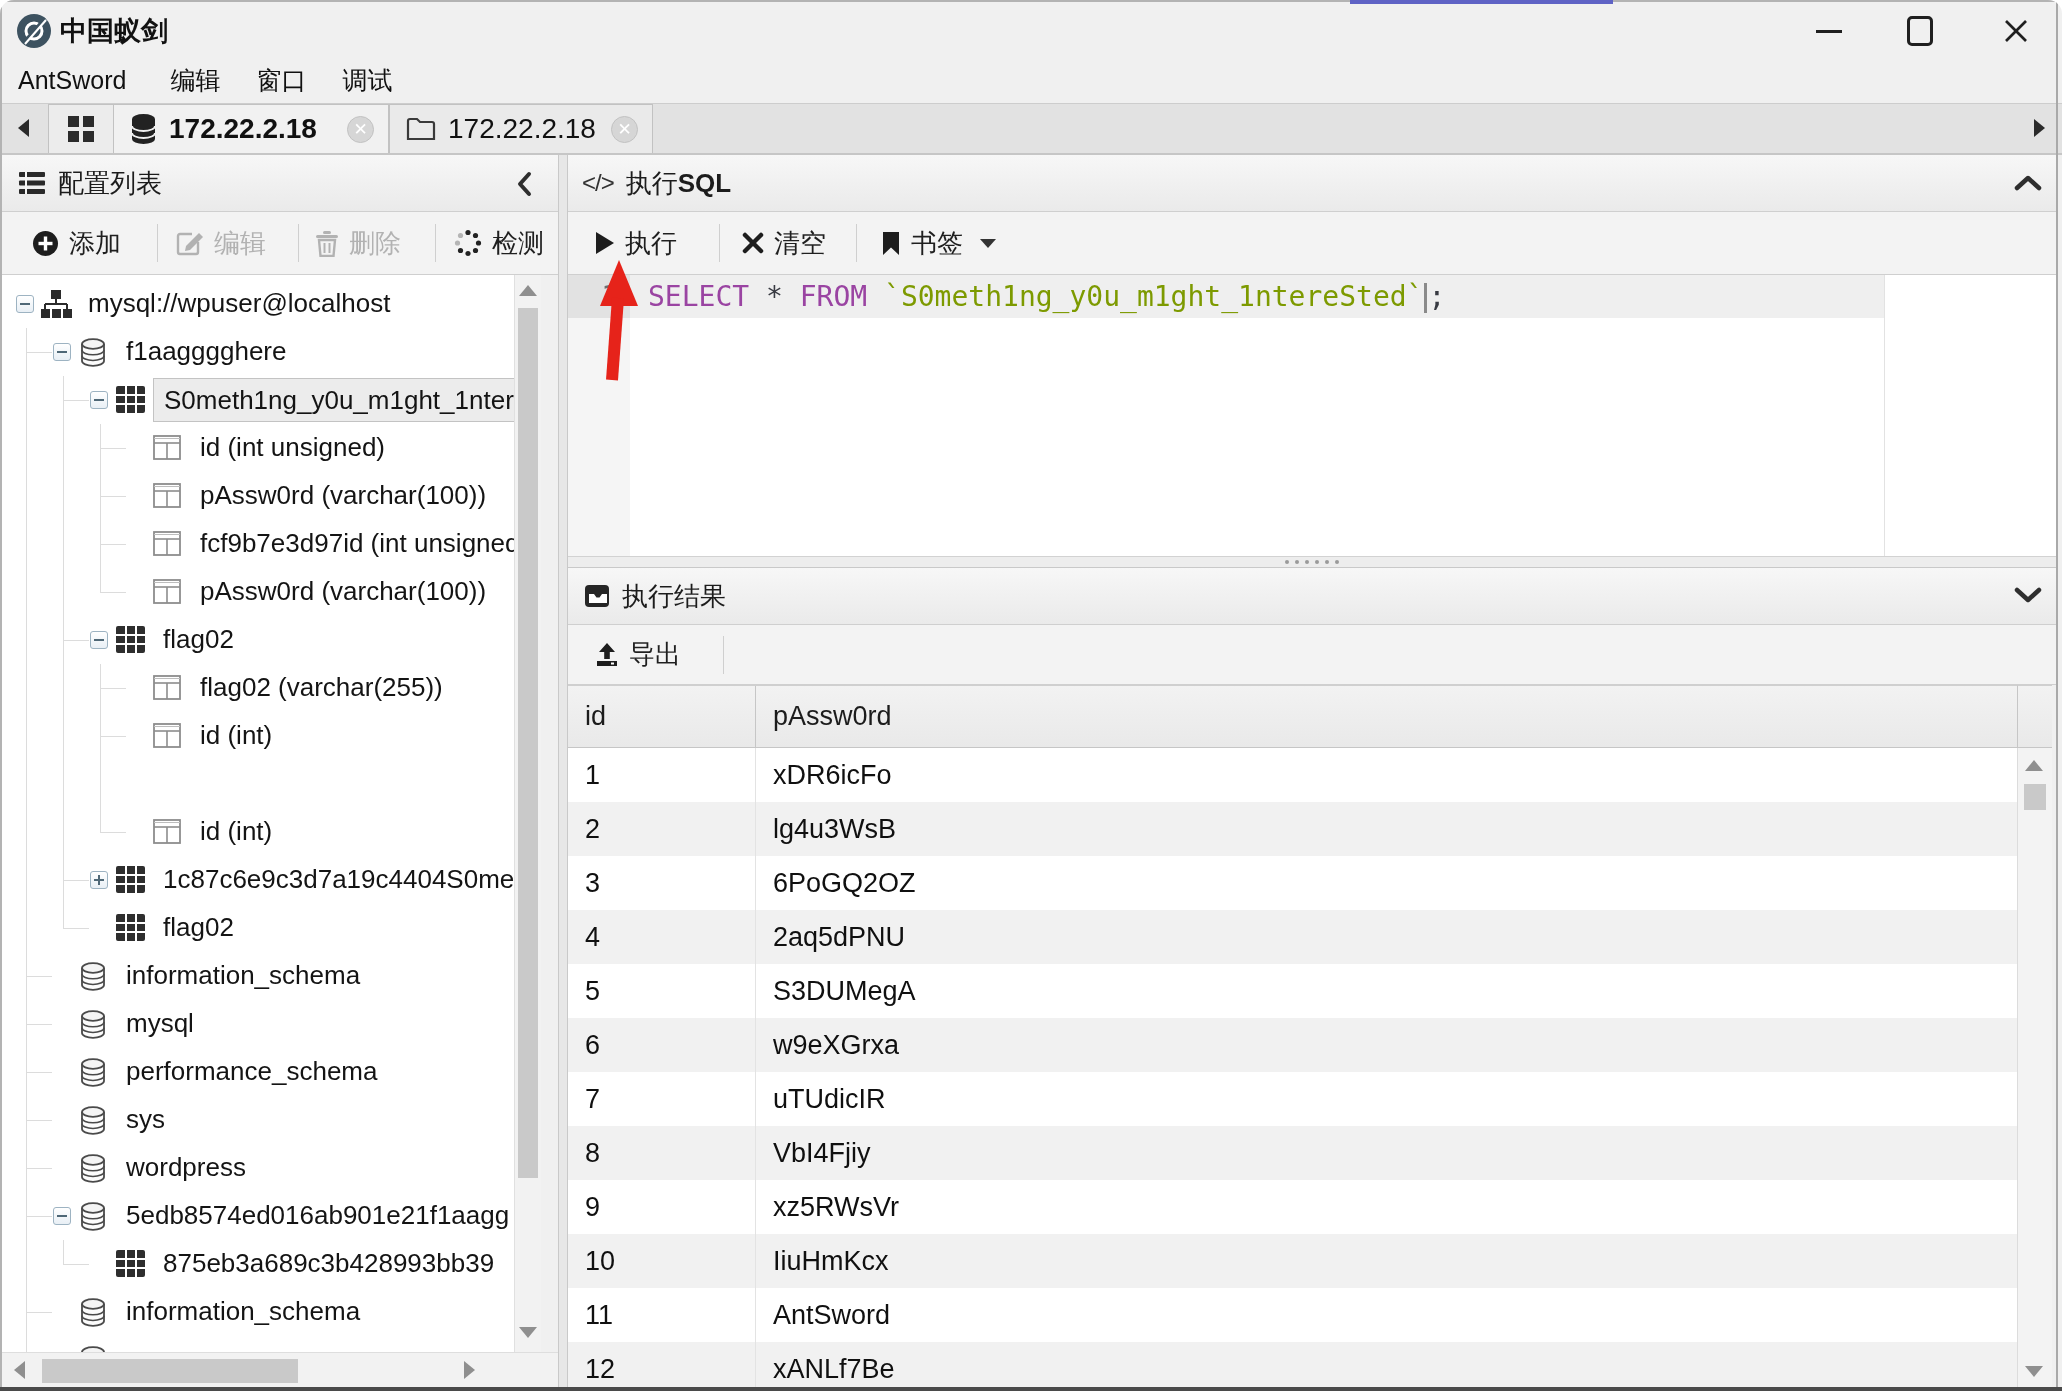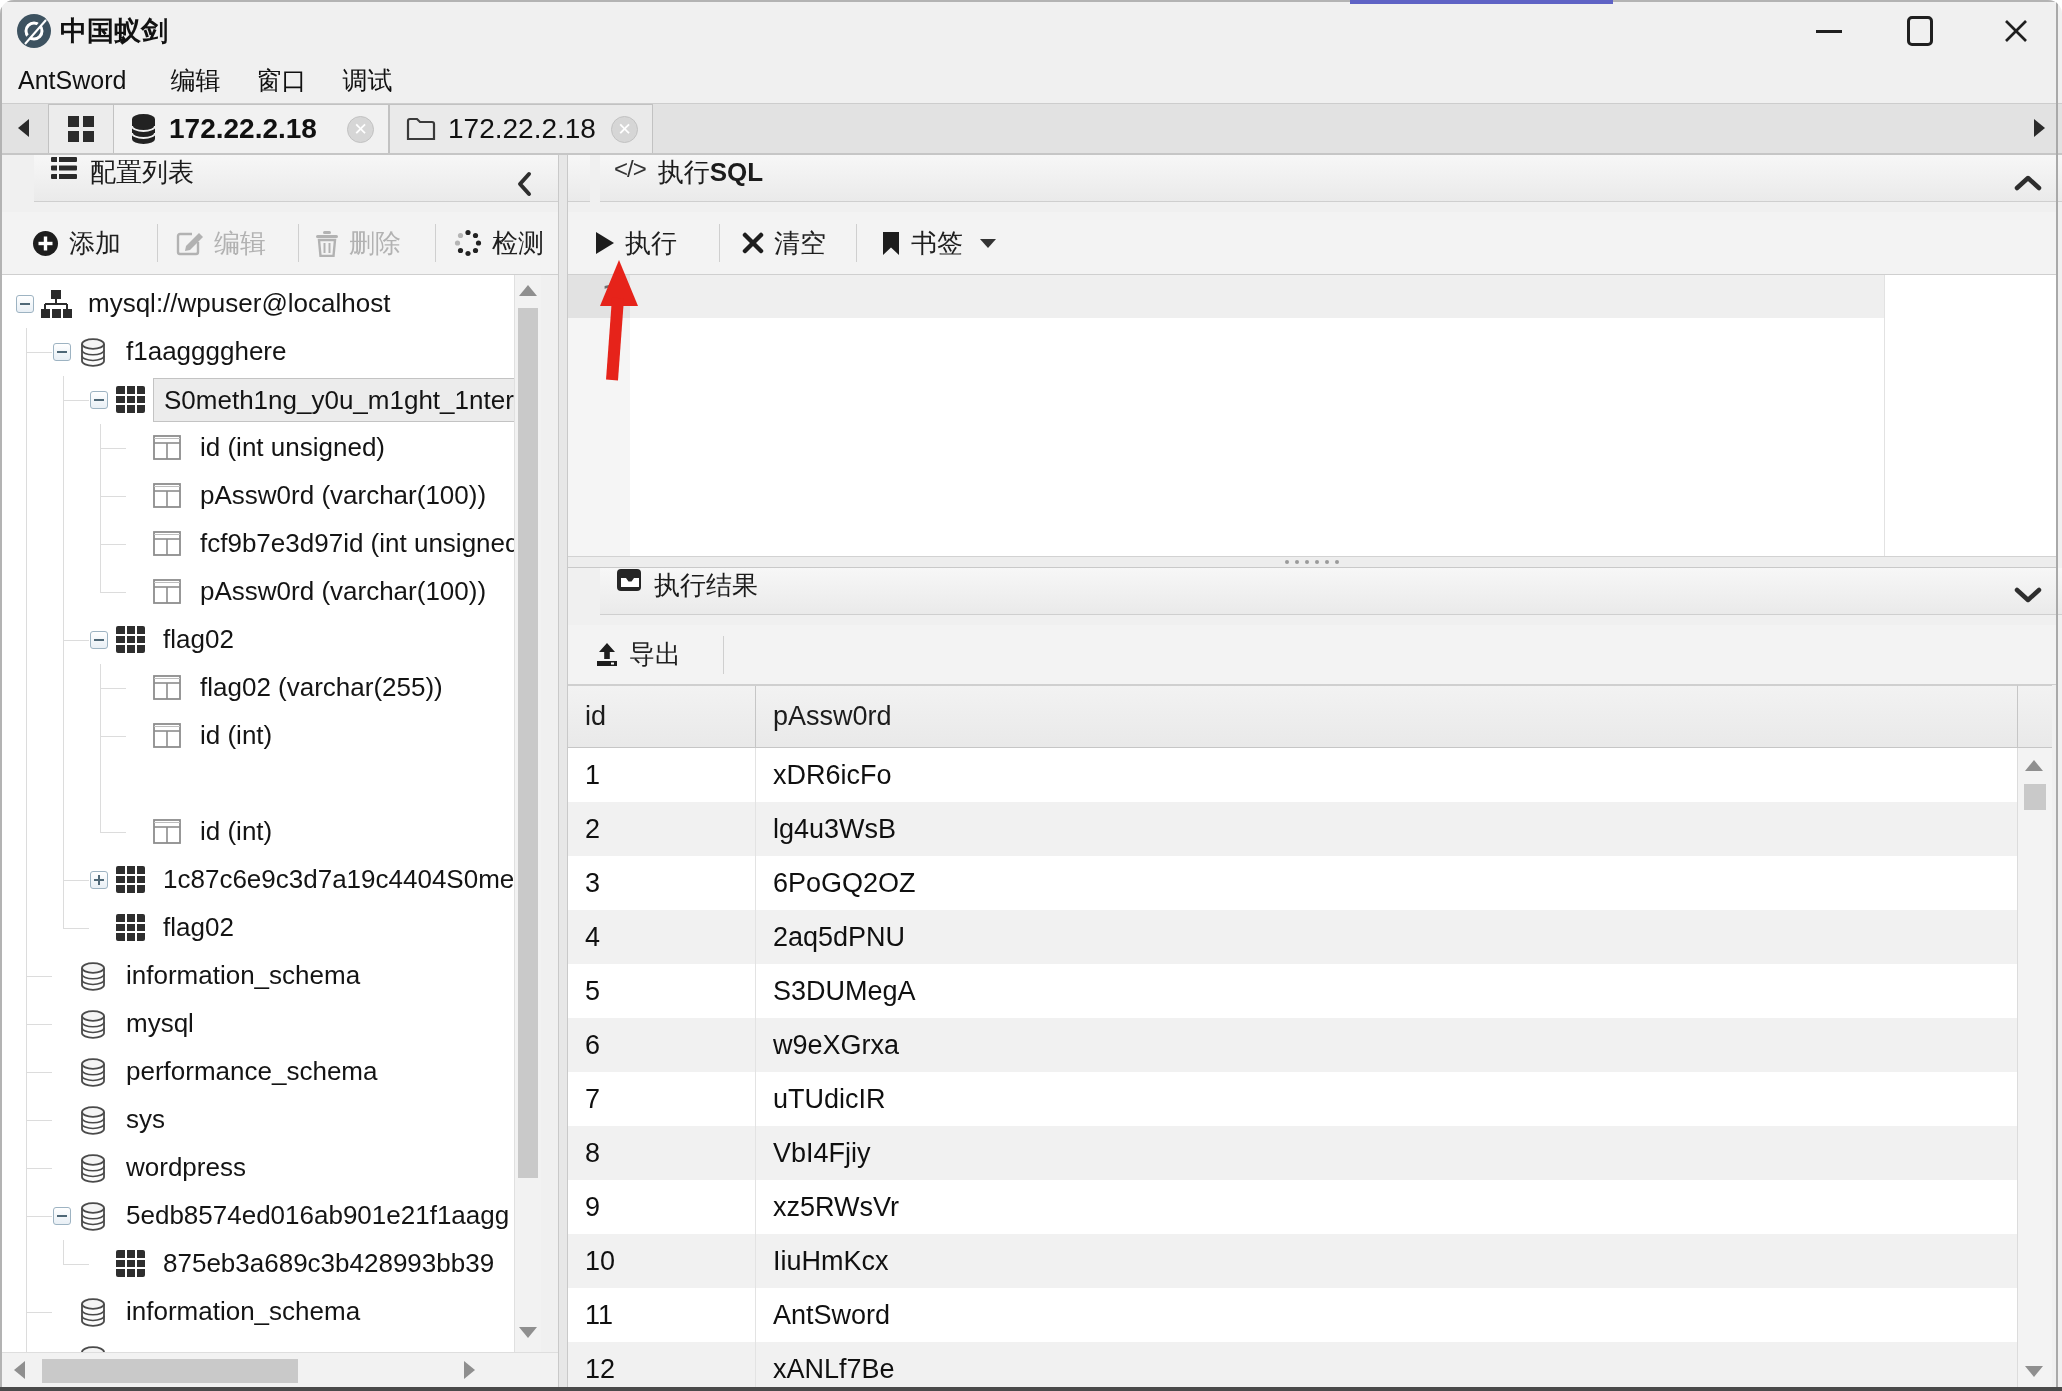--- a/index.html
+++ b/index.html
@@ -32,21 +32,21 @@
   .tabnav-left{left:6px;} .tabnav-right{left:2022px;}
   .tab{top:104px;height:49px;display:flex;align-items:center;box-sizing:border-box;border:1px solid #c2c2c2;border-bottom:none;}
   .tab-grid{left:48px;width:66px;background:#ececec;justify-content:center;}
   .tab-1{left:113px;width:276px;background:#f1f1f1;font-weight:bold;}
   .tab-2{left:389px;width:264px;background:#eaeaea;}
   .tab .tab-label{font-size:28px;color:#111;margin-left:12px;white-space:nowrap;}
   .tab-close{margin-left:auto;margin-right:14px;width:27px;height:27px;border-radius:50%;background:#d6d6d6;border:1px solid #c2c2c2;display:flex;align-items:center;justify-content:center;color:#fff;font-size:17px;font-weight:bold;box-sizing:border-box;}
   .content-topline{left:0;top:153px;width:2062px;height:2px;background:#c6c6c6;}
 
   
-  .panel-header{height:47px;background:linear-gradient(#f7f7f7,#eaeaea);border-bottom:1px solid #cfcfcf;box-sizing:border-box;display:flex;font-size:26px;color:#1c1c1c;margin-left:32px;}
+  .panel-header{height:57px;background:linear-gradient(#f7f7f7,#eaeaea);border-bottom:1px solid #cfcfcf;box-sizing:border-box;display:flex;align-items:center;font-size:26px;color:#1c1c1c;}
   .toolbar{height:63px;background:#f3f3f3;border-bottom:1px solid #cfcfcf;box-sizing:border-box;display:flex;align-items:center;font-size:26px;color:#1f1f1f;}
   .tb-btn{display:flex;align-items:center;}
   .tb-btn .lbl{margin-left:10px;white-space:nowrap;}
   .tb-btn.disabled{color:#b2b2b2;}
   .tb-sep{width:1px;height:38px;background:#cfcfcf;}
 
   
   .lp-header{left:2px;top:155px;width:556px;}
   .lp-collapse{left:504px;top:168px;width:40px;height:32px;display:flex;align-items:center;justify-content:center;}
   .lp-toolbar{left:2px;top:212px;width:556px;}
@@ -607,20 +607,21 @@
           </svg>
     </div>
   </div>
 
   <div class="abs editor">
     <div class="gutter"></div>
     <div class="gutter-active"></div>
     <div class="active-line"></div>
     <div class="editor-divider"></div>
     <div class="line-num">1</div>
+    <div class="code-line" id="code-line"><span class="tok-k">SELECT</span><span class="tok-p"> </span><span class="tok-p">*</span><span class="tok-p"> </span><span class="tok-k">FROM</span><span class="tok-p"> </span><span class="tok-s">`S0meth1ng_y0u_m1ght_1ntereSted`</span><span class="cursor"></span><span class="tok-p">;</span></div>
   </div>
 
   <svg class="abs red-arrow" viewBox="0 0 70 130">
     <polygon points="34,2 15,48 53,48" fill="#e6231a"></polygon>
     <line x1="33" y1="40" x2="27" y2="122" stroke="#e6231a" stroke-width="12"></line>
   </svg>
 
   <div class="abs hsplit">
     <div class="dots">
           <i></i>

